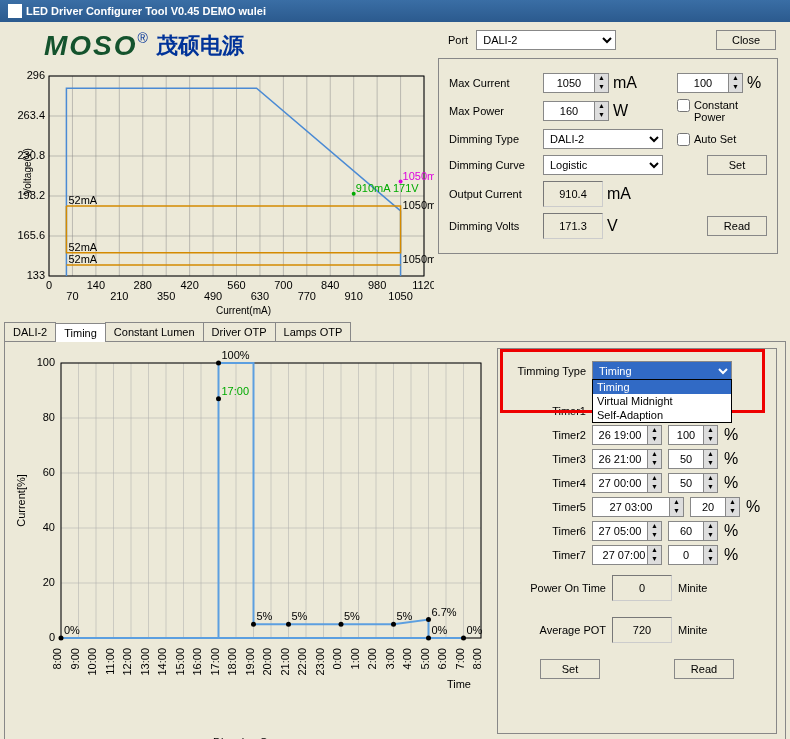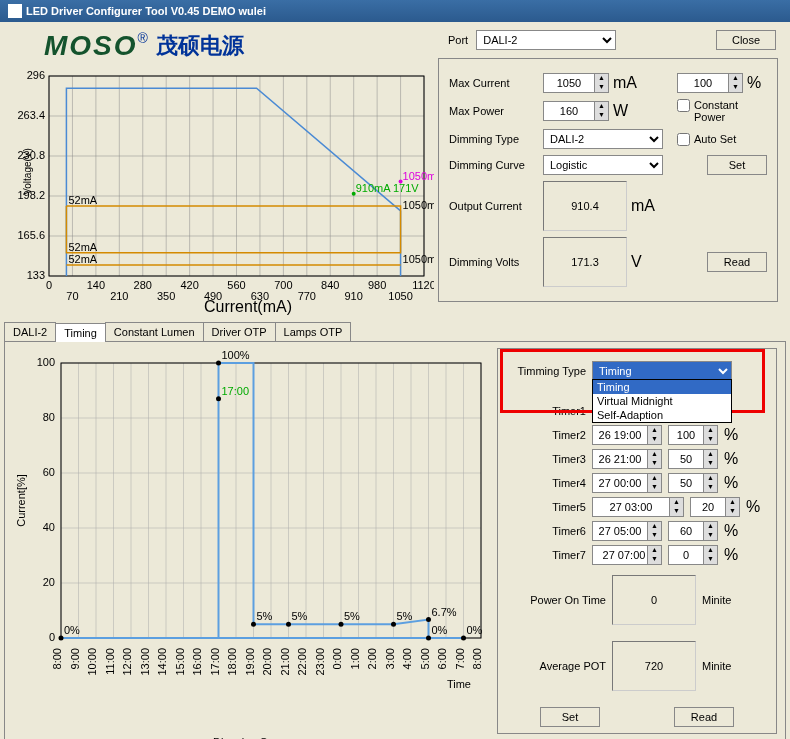--- a/index.html
+++ b/index.html
@@ -9,33 +9,33 @@
 .content { padding: 4px; }
 .top-row { display: flex; gap: 4px; }
 .logo-chart { width: 430px; }
 .logo { padding: 4px 40px; display: flex; align-items: center; gap: 8px; }
 .logo-moso { font-family: Arial Black, Arial; font-size: 28px; font-weight: 900; color: #14532d; font-style: italic; letter-spacing: 2px; }
 .logo-r { font-size: 14px; color: #003399; vertical-align: top; }
 .logo-cn { font-size: 22px; color: #003399; font-weight: bold; }
 .chart1 { position: relative; width: 430px; height: 250px; }
 .chart1 svg { position: absolute; top: 0; left: 0; }
 .axis-label-y { position: absolute; left: 0; top: 100px; transform: rotate(-90deg); font-size: 10px; }
-.axis-label-x { position: absolute; bottom: 0; left: 200px; font-size: 16px; }
+.axis-label-x { position: absolute; bottom: 0; left: 212px; font-size: 10px; }
 .settings { border: 1px solid #888; padding: 8px 10px; width: 340px; background: #ece9d8; margin-top: 4px; }
 .port-row { display: flex; align-items: center; gap: 8px; padding: 4px 10px; }
 .form-row { display: flex; align-items: center; margin: 6px 0; gap: 4px; }
 .form-row label { width: 90px; font-size: 11px; }
 select, input[type=text] { border: 1px solid #888; background: #fff; padding: 1px 2px; font-size: 11px; height: 20px; }
 select { width: 120px; }
 .spinbox { display: inline-flex; border: 1px solid #888; height: 20px; background: #fff; }
 .spinbox input { border: none; width: 50px; text-align: center; height: 18px; }
 .spin-btns { display: flex; flex-direction: column; width: 14px; }
 .spin-btns div { height: 9px; background: #ddd; border-left: 1px solid #888; font-size: 7px; text-align: center; line-height: 8px; cursor: pointer; }
 button { background: #ece9d8; border: 1px solid #888; padding: 3px 14px; font-size: 11px; cursor: pointer; min-width: 60px; }
-.readonly { background: #ece9d8; border: 1px inset #ccc; padding: 18px 8px; width: 84px; text-align: center; display: inline-block; }
+.readonly { background: #ece9d8; border: 1px inset #ccc; padding: 6px 8px; width: 60px; text-align: center; display: inline-block; }
 .tabs { display: flex; margin-top: 6px; }
 .tab { border: 1px solid #888; border-bottom: none; padding: 3px 8px; background: #ece9d8; font-size: 11px; cursor: pointer; margin-right: -1px; }
 .tab.active { background: #fff; position: relative; top: 1px; }
 .tab-content { border: 1px solid #888; padding: 6px; display: flex; gap: 6px; height: 400px; }
 .chart2-wrap { width: 480px; position: relative; }
 .chart2 { width: 480px; height: 350px; position: relative; }
 .chart2-title { text-align: center; font-size: 11px; margin-top: 38px; }
 .timing-panel { border: 1px solid #888; padding: 8px; width: 280px; position: relative; }
 .red-box { position: absolute; border: 3px solid #e00; top: 0; left: 2px; width: 265px; height: 64px; pointer-events: none; }
 .timing-row { display: flex; align-items: center; margin: 4px 0; gap: 6px; font-size: 11px; }

